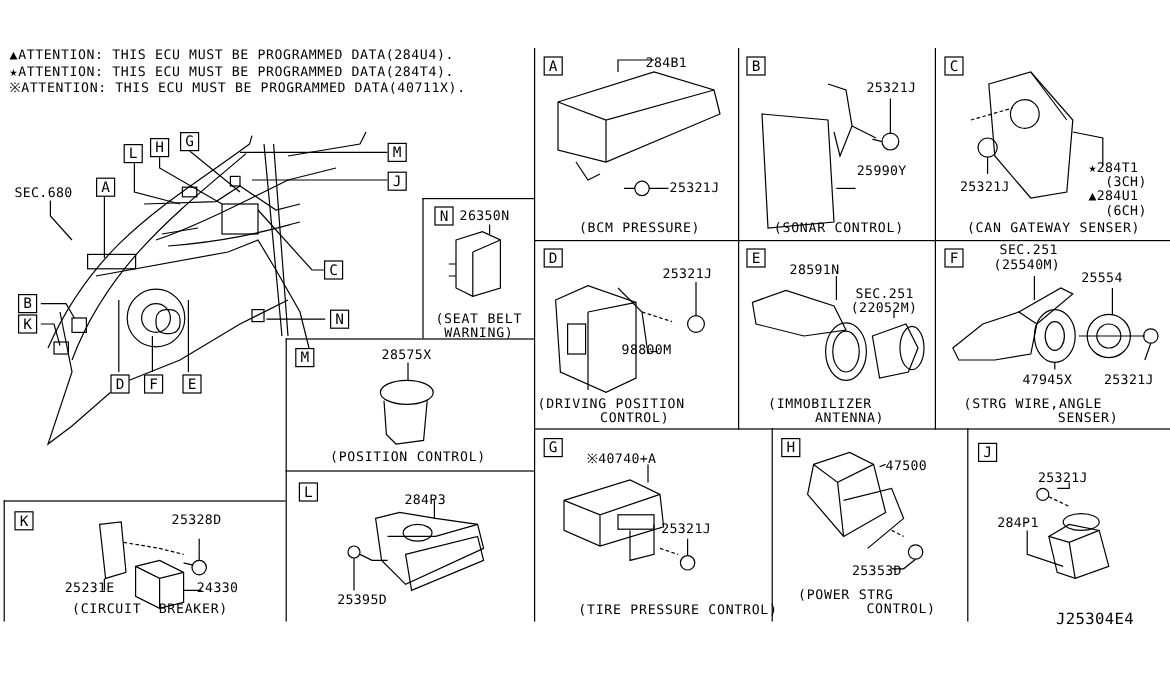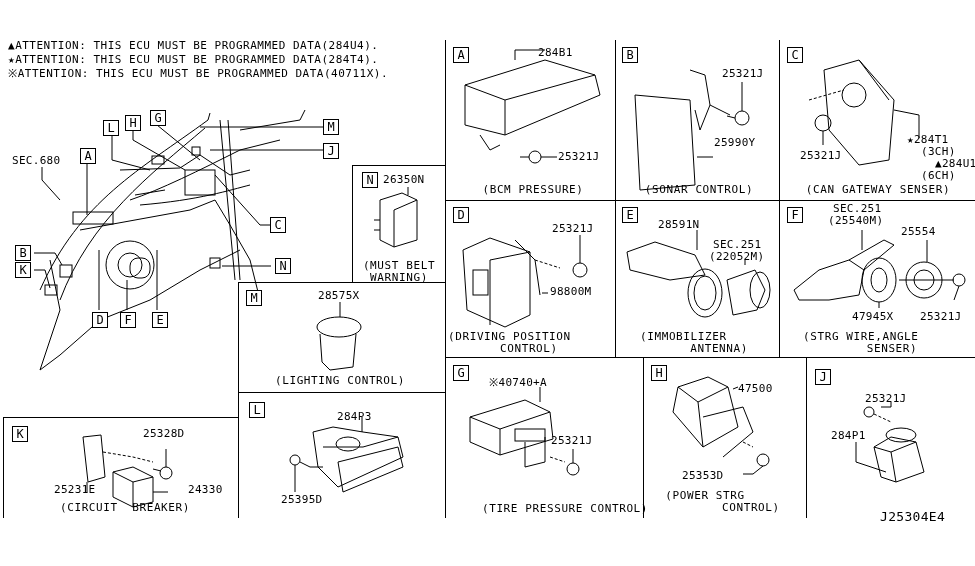--- a/index.html
+++ b/index.html
@@ -118,38 +118,38 @@
     <path d="M82,117 L98,117"></path>
   </svg>
   <div class="cap" style="left:634px;top:184px;width:130px">(SONAR CONTROL)</div>
 </div>
 
 <div>
   <div class="box" style="left:787px;top:47px">C</div>
   <div class="t" style="left:800px;top:150px">25321J</div>
   <div class="t" style="left:907px;top:134px">★284T1</div>
   <div class="t" style="left:921px;top:146px">(3CH)</div>
-  <div class="t" style="left:935px;top:158px">▲284U1</div>
+  <div class="t" style="left:907px;top:158px">▲284U1</div>
   <div class="t" style="left:921px;top:170px">(6CH)</div>
   <svg class="art" style="left:779px;top:40px" width="196" height="160">
     <path d="M45,30 L80,20 L115,60 L110,120 L80,125 L50,90 Z"></path>
     <path d="M80,20 L110,60"></path>
     <circle cx="75" cy="55" r="12"></circle>
     <path d="M30,60 L65,50" stroke-dasharray="3,2"></path>
     <circle cx="44" cy="83" r="8"></circle>
     <path d="M44,91 L44,105"></path>
     <path d="M115,70 L140,75 L140,98"></path>
   </svg>
   <div class="cap" style="left:783px;top:184px;width:190px">(CAN GATEWAY SENSER)</div>
 </div>
 
 <div>
   <div class="box" style="left:453px;top:207px">D</div>
   <div class="t" style="left:552px;top:223px">25321J</div>
-  <div class="t" style="left:550px;top:286px">98800M</div>
+  <div class="t" style="left:518px;top:286px">98800M</div>
   <svg class="art" style="left:445px;top:200px" width="170" height="157">
     <path d="M18,50 L45,38 L85,52 L85,115 L60,127 L22,110 Z"></path>
     <path d="M45,60 L85,52 M45,60 L45,125"></path>
     <path d="M70,40 L75,45 L90,60 L95,95"></path>
     <rect x="28" y="70" width="15" height="25"></rect>
     <path d="M90,60 L115,68" stroke-dasharray="3,2"></path>
     <circle cx="135" cy="70" r="7"></circle>
     <path d="M135,63 L135,35"></path>
     <path d="M97,93 L103,93"></path>
   </svg>
@@ -164,21 +164,21 @@
   <div class="t" style="left:709px;top:251px">(22052M)</div>
   <svg class="art" style="left:615px;top:200px" width="164" height="157">
     <path d="M12,52 L40,42 L80,55 L90,75 L55,80 L15,70 Z"></path>
     <ellipse cx="90" cy="93" rx="17" ry="24"></ellipse>
     <ellipse cx="90" cy="93" rx="11" ry="17"></ellipse>
     <path d="M112,80 L140,70 L150,90 L142,110 L118,115 Z"></path>
     <ellipse cx="145" cy="90" rx="10" ry="18"></ellipse>
     <path d="M82,30 L82,50 M130,65 L130,60"></path>
   </svg>
   <div class="cap" style="left:640px;top:331px;width:90px;text-align:left">(IMMOBILIZER</div>
-  <div class="cap" style="left:668px;top:343px;width:80px;text-align:right">ANTENNA)</div>
+  <div class="cap" style="left:668px;top:343px;width:80px;text-align:center">ANTENNA)</div>
 </div>
 
 <div>
   <div class="box" style="left:787px;top:207px">F</div>
   <div class="t" style="left:833px;top:203px">SEC.251</div>
   <div class="t" style="left:828px;top:215px">(25540M)</div>
   <div class="t" style="left:901px;top:226px">25554</div>
   <div class="t" style="left:852px;top:311px">47945X</div>
   <div class="t" style="left:920px;top:311px">25321J</div>
   <svg class="art" style="left:779px;top:200px" width="196" height="157">
@@ -186,45 +186,45 @@
     <path d="M70,60 L105,40 L115,45 L85,70"></path>
     <ellipse cx="100" cy="80" rx="17" ry="22"></ellipse>
     <ellipse cx="100" cy="80" rx="8" ry="12"></ellipse>
     <circle cx="145" cy="80" r="18"></circle>
     <circle cx="145" cy="80" r="10"></circle>
     <path d="M120,80 L175,80"></path>
     <circle cx="180" cy="80" r="6"></circle>
     <path d="M83,30 L83,50 M148,40 L148,62 M100,102 L100,108 M180,86 L175,100"></path>
   </svg>
   <div class="cap" style="left:803px;top:331px;width:130px;text-align:left">(STRG WIRE,ANGLE</div>
-  <div class="cap" style="left:852px;top:343px;width:80px;text-align:center">SENSER)</div>
+  <div class="cap" style="left:852px;top:343px;width:80px;text-align:right">SENSER)</div>
 </div>
 
 <div>
   <div class="box" style="left:362px;top:172px">N</div>
   <div class="t" style="left:383px;top:174px">26350N</div>
   <svg class="art" style="left:352px;top:165px" width="93" height="117">
     <path d="M28,35 L50,28 L65,35 L65,75 L42,82 L28,75 Z"></path>
     <path d="M42,45 L65,35 M42,45 L42,82"></path>
     <path d="M56,30 L56,22"></path>
     <path d="M22,55 L28,55 M22,65 L28,65"></path>
   </svg>
-  <div class="cap" style="left:355px;top:260px;width:88px">(MUST BELT</div>
+  <div class="cap" style="left:355px;top:260px;width:88px">(SEAT BELT</div>
   <div class="cap" style="left:355px;top:272px;width:88px">WARNING)</div>
 </div>
 
 <div>
   <div class="box" style="left:246px;top:290px">M</div>
   <div class="t" style="left:318px;top:290px">28575X</div>
   <svg class="art" style="left:238px;top:282px" width="207" height="110">
     <path d="M102,20 L102,35"></path>
     <ellipse cx="101" cy="45" rx="22" ry="10"></ellipse>
     <path d="M82,52 L84,80 L92,88 L115,85 L118,52"></path>
   </svg>
-  <div class="cap" style="left:240px;top:375px;width:200px">(LIGHTING CONTROL)</div>
+  <div class="cap" style="left:240px;top:375px;width:200px">(POSITION CONTROL)</div>
 </div>
 
 <div>
   <div class="box" style="left:249px;top:402px">L</div>
   <div class="t" style="left:337px;top:411px">284P3</div>
   <div class="t" style="left:281px;top:494px">25395D</div>
   <svg class="art" style="left:238px;top:392px" width="207" height="126">
     <path d="M75,40 L95,35 L125,40 L160,45 L165,65 L100,95 L80,75 Z"></path>
     <path d="M85,55 L125,55 L160,45"></path>
     <ellipse cx="110" cy="52" rx="12" ry="7"></ellipse>
@@ -232,21 +232,21 @@
     <circle cx="57" cy="68" r="5"></circle>
     <path d="M62,70 L72,75 L85,75"></path>
     <path d="M57,73 L57,100 M124,25 L124,40"></path>
   </svg>
 </div>
 
 <div>
   <div class="box" style="left:12px;top:426px">K</div>
   <div class="t" style="left:143px;top:428px">25328D</div>
   <div class="t" style="left:54px;top:484px">25231E</div>
-  <div class="t" style="left:188px;top:484px">24330</div>
+  <div class="t" style="left:164px;top:484px">24330</div>
   <svg class="art" style="left:3px;top:417px" width="235" height="101">
     <path d="M80,20 L98,18 L102,60 L85,65 Z"></path>
     <path d="M110,55 L130,50 L150,60 L150,85 L130,90 L110,80 Z"></path>
     <path d="M110,55 L130,65 L150,60 M130,65 L130,90"></path>
     <path d="M100,35 L130,40 L150,45" stroke-dasharray="3,2"></path>
     <circle cx="163" cy="56" r="6"></circle>
     <path d="M150,52 L158,54"></path>
     <path d="M163,50 L163,32 M84,65 L84,75 M150,75 L165,75"></path>
   </svg>
   <div class="cap" style="left:50px;top:502px;width:150px">(CIRCUIT  BREAKER)</div>
@@ -264,30 +264,30 @@
     <path d="M105,100 L120,105" stroke-dasharray="3,2"></path>
     <circle cx="128" cy="112" r="6"></circle>
     <path d="M128,106 L128,92 M95,30 L95,45"></path>
   </svg>
   <div class="cap" style="left:466px;top:503px;width:198px">(TIRE PRESSURE CONTROL)</div>
 </div>
 
 <div>
   <div class="box" style="left:651px;top:365px">H</div>
   <div class="t" style="left:738px;top:383px">47500</div>
-  <div class="t" style="left:682px;top:470px">25353D</div>
+  <div class="t" style="left:710px;top:470px">25353D</div>
   <svg class="art" style="left:643px;top:357px" width="163" height="161">
     <path d="M35,30 L65,20 L85,30 L95,70 L60,90 L30,55 Z"></path>
     <path d="M35,30 L55,45 L85,30 M55,45 L60,90"></path>
     <path d="M60,60 L100,50 L110,75 L80,100"></path>
     <path d="M100,85 L110,90" stroke-dasharray="3,2"></path>
     <circle cx="120" cy="103" r="6"></circle>
     <path d="M90,32 L95,30 M120,109 L110,117 L100,117"></path>
   </svg>
-  <div class="cap" style="left:665px;top:490px;width:80px;text-align:center">(POWER STRG</div>
+  <div class="cap" style="left:665px;top:490px;width:80px;text-align:left">(POWER STRG</div>
   <div class="cap" style="left:722px;top:502px;width:80px;text-align:left">CONTROL)</div>
 </div>
 
 <div>
   <div class="box" style="left:815px;top:369px">J</div>
   <div class="t" style="left:865px;top:393px">25321J</div>
   <div class="t" style="left:831px;top:430px">284P1</div>
   <svg class="art" style="left:806px;top:357px" width="169" height="161">
     <path d="M68,90 L85,80 L110,85 L118,115 L90,125 L75,120 Z"></path>
     <path d="M68,90 L85,95 L110,85 M85,95 L90,125"></path>

